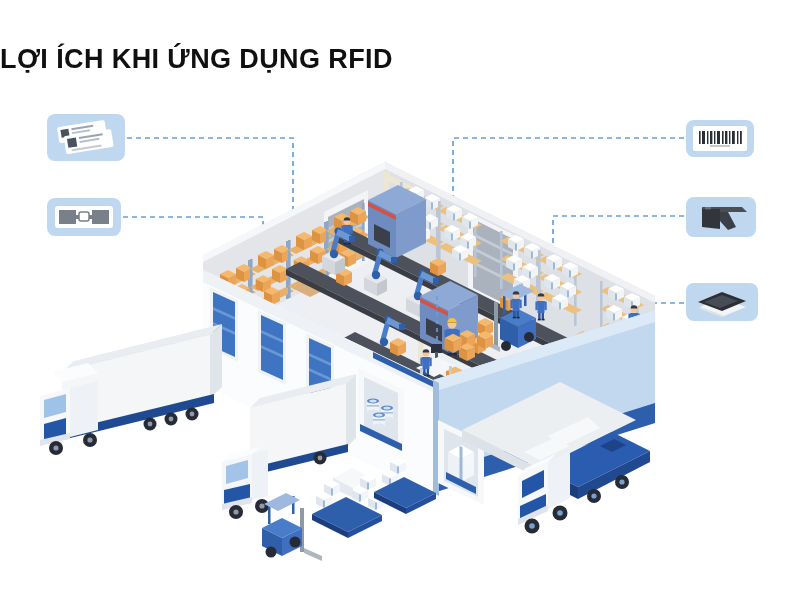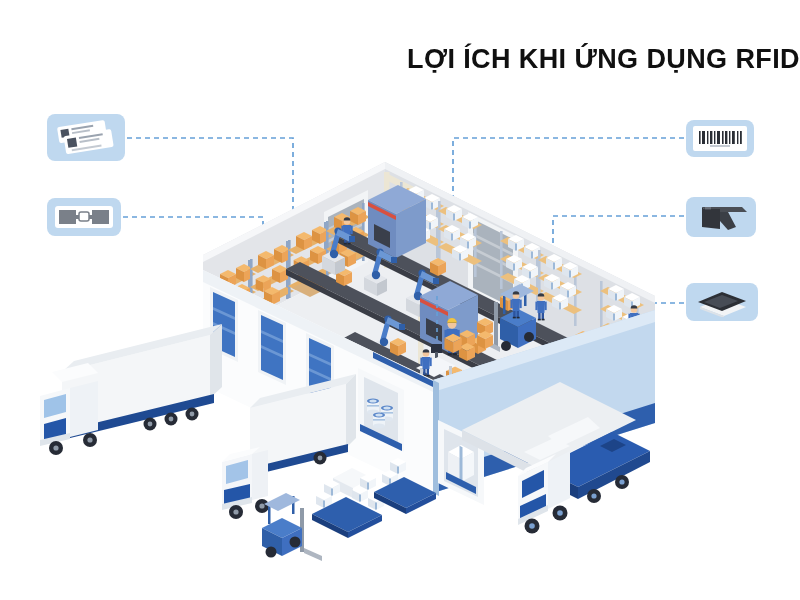--- a/index.html
+++ b/index.html
@@ -1,21 +1,21 @@
 <!DOCTYPE html>
 <html><head>
 <meta charset="utf-8">
 <style>
   html,body{margin:0;padding:0;background:#ffffff;}
   .stage{
     position:relative;width:800px;height:600px;background:#fff;overflow:hidden;
     font-family:"Liberation Sans", sans-serif;
   }
   .title{
-    position:absolute;left:0;top:44px;width:100%;text-align:right;
+    position:absolute;left:0;top:44px;width:100%;text-align:left;
     font-size:27px;font-weight:700;color:var(--title-color,#101010);
     letter-spacing:.4px;margin:0;
   }
   .scene{position:absolute;left:0;top:0;}
   .callout{
     position:absolute;background:var(--callout-bg,#bfd8ef);border-radius:8px;
     display:flex;align-items:center;justify-content:center;
   }
   .callout svg{display:block;}
 </style>

